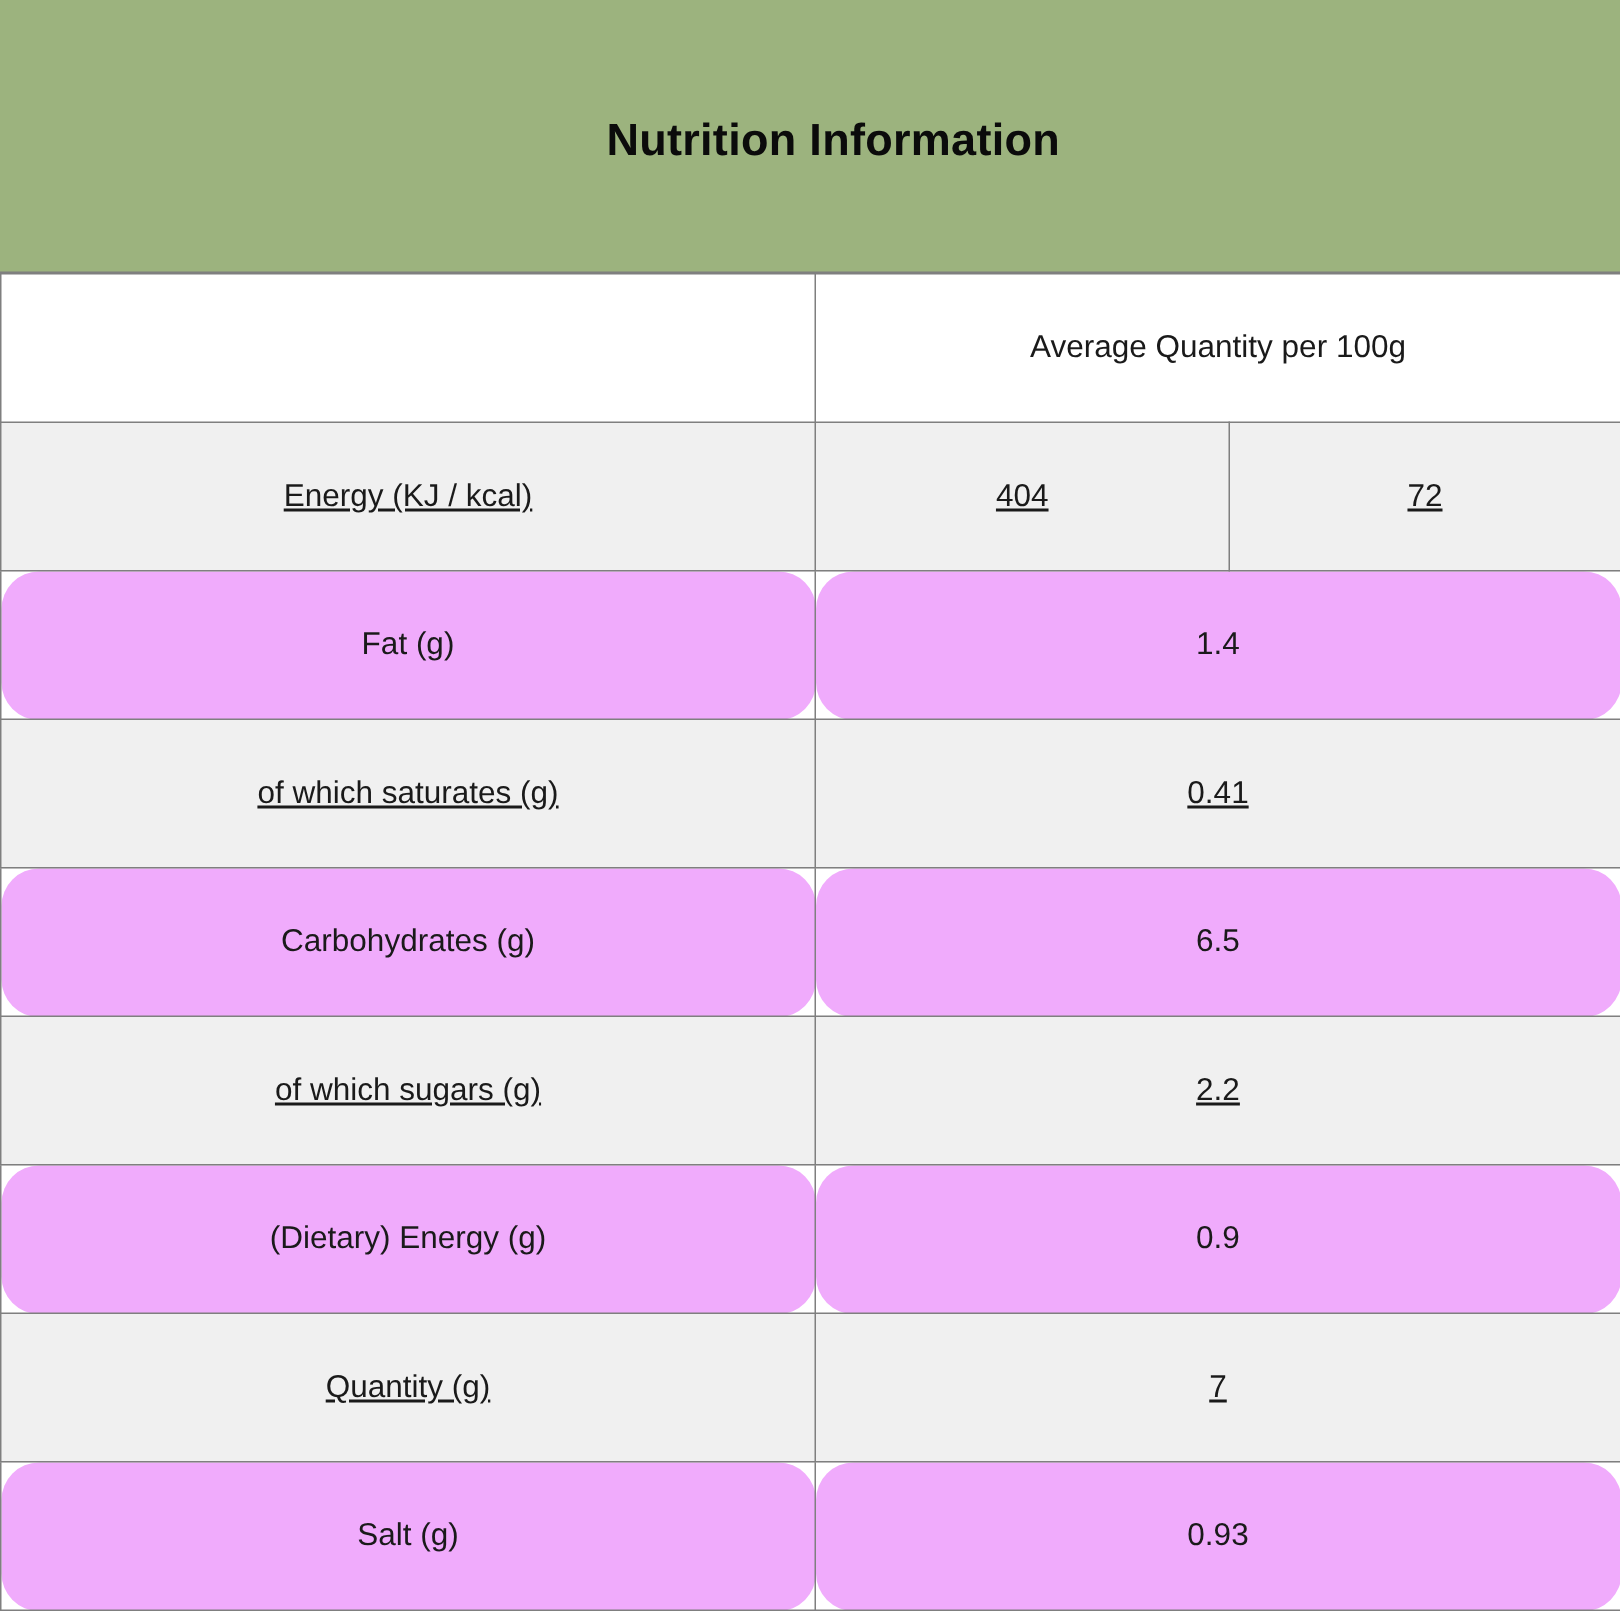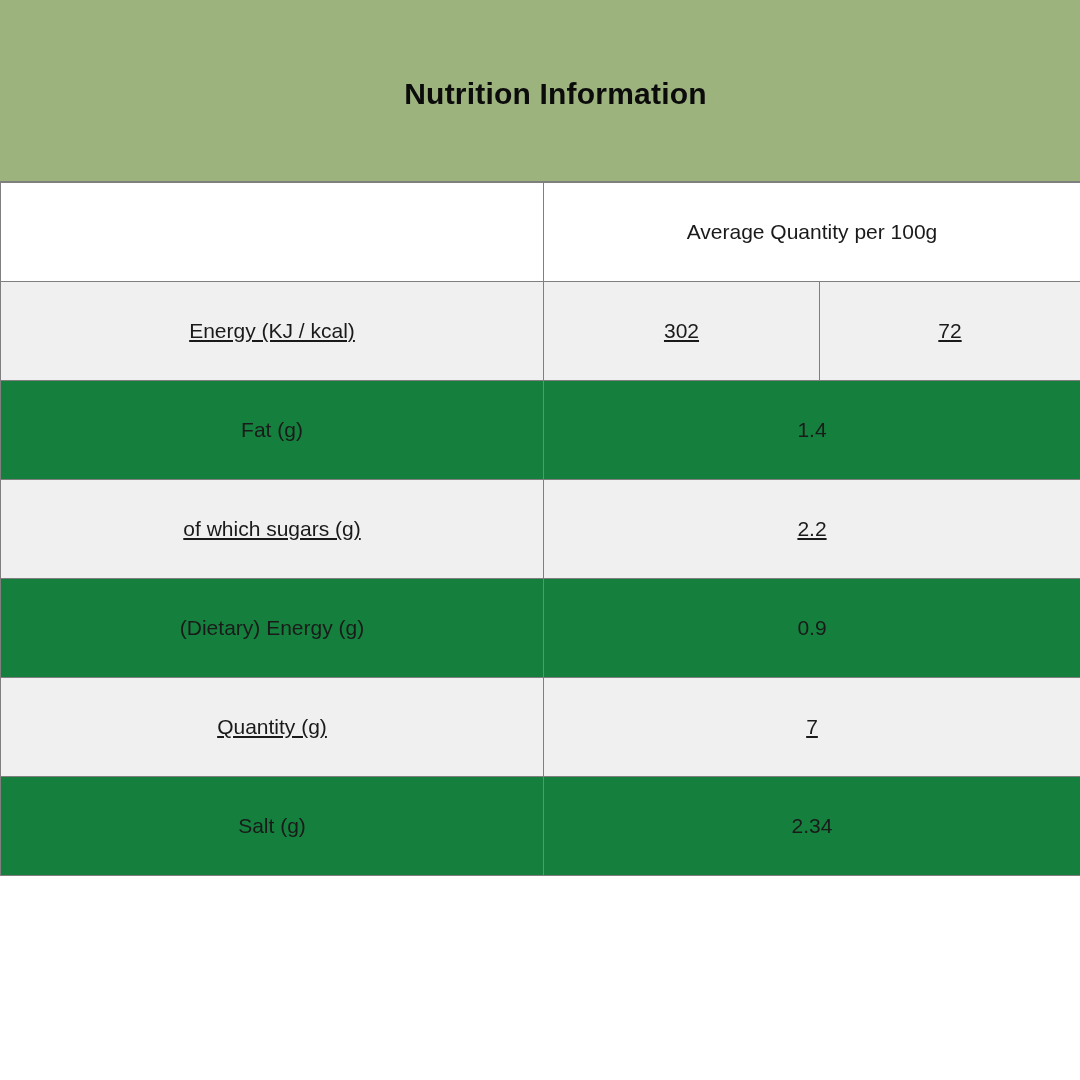--- a/index.html
+++ b/index.html
@@ -75,21 +75,21 @@
     height: 106px;
   }
   .head-value {
     font-weight: bold;
     font-size: 22px;
     color: #0b0b0b;
     margin-top: 28px;
   }
 
   .shade td { background: #f0f0f0; text-decoration: underline; }
-  .plain td { background: #15803d; }
+  .plain td { background: #f0abfc; border-radius: 25px; }
 
   .label-cell {
     font-size: 21px;
     color: #1a1a1a;
   }
   .value-cell {
     font-size: 21px;
     color: #1a1a1a;
   }
 </style>
@@ -109,46 +109,54 @@
       <col class="c-v2">
     </colgroup>
     <tbody>
       <tr class="row-head">
         <td></td>
         <td class="head-value" colspan="2">Average Quantity per 100g</td>
       </tr>
 
       <tr class="shade">
         <td class="label-cell">Energy (KJ / kcal)</td>
-        <td class="value-cell">302</td>
+        <td class="value-cell">404</td>
         <td class="value-cell">72</td>
       </tr>
 
       <tr class="plain">
         <td class="label-cell">Fat (g)</td>
         <td class="value-cell" colspan="2">1.4</td>
       </tr>
 
+      <tr class="shade">
+        <td class="label-cell">of which saturates (g)</td>
+        <td class="value-cell" colspan="2">0.41</td>
+      </tr>
 
+      <tr class="plain">
+        <td class="label-cell">Carbohydrates (g)</td>
+        <td class="value-cell" colspan="2">6.5</td>
+      </tr>
 
       <tr class="shade">
         <td class="label-cell">of which sugars (g)</td>
         <td class="value-cell" colspan="2">2.2</td>
       </tr>
 
       <tr class="plain">
         <td class="label-cell">(Dietary) Energy (g)</td>
         <td class="value-cell" colspan="2">0.9</td>
       </tr>
 
       <tr class="shade">
         <td class="label-cell">Quantity (g)</td>
         <td class="value-cell" colspan="2">7</td>
       </tr>
 
       <tr class="plain">
         <td class="label-cell">Salt (g)</td>
-        <td class="value-cell" colspan="2">2.34</td>
+        <td class="value-cell" colspan="2">0.93</td>
       </tr>
     </tbody>
   </table>
 
 </div>
 
 </body></html>

